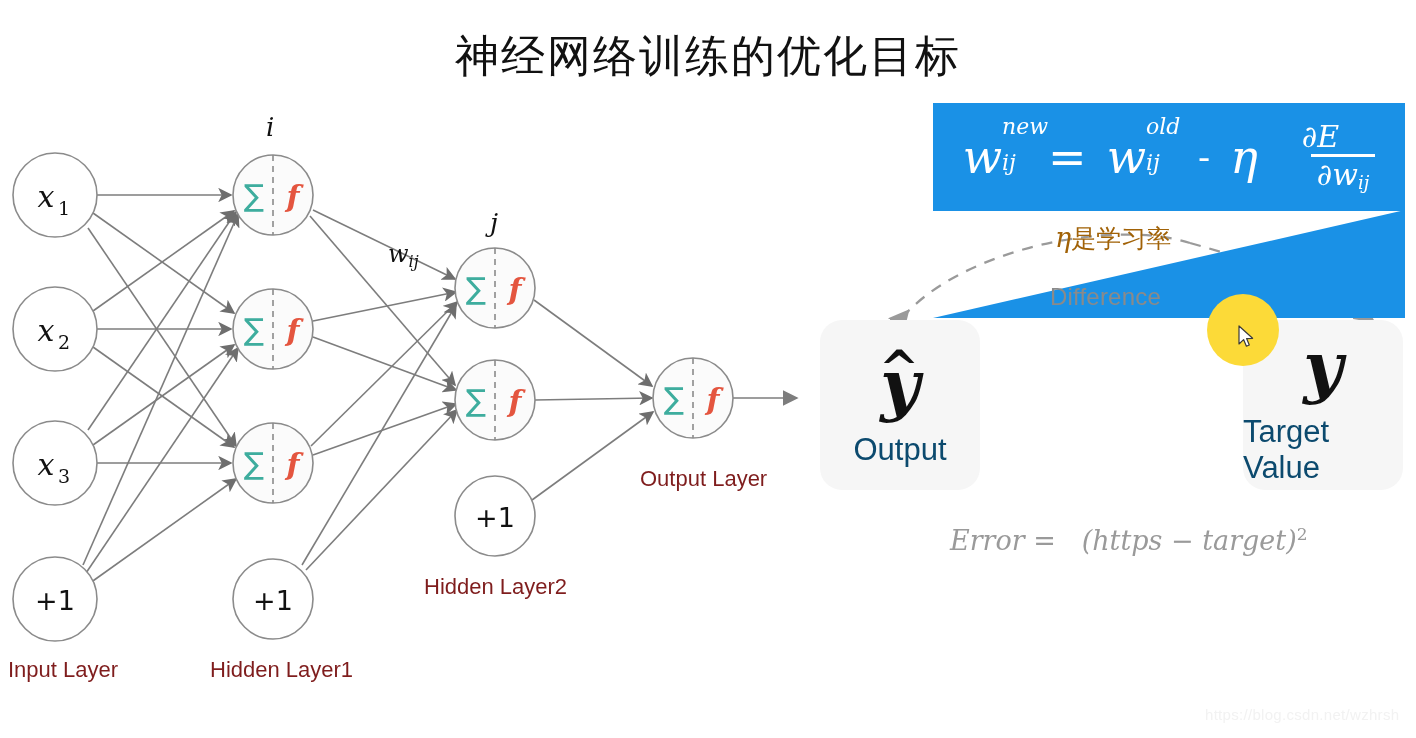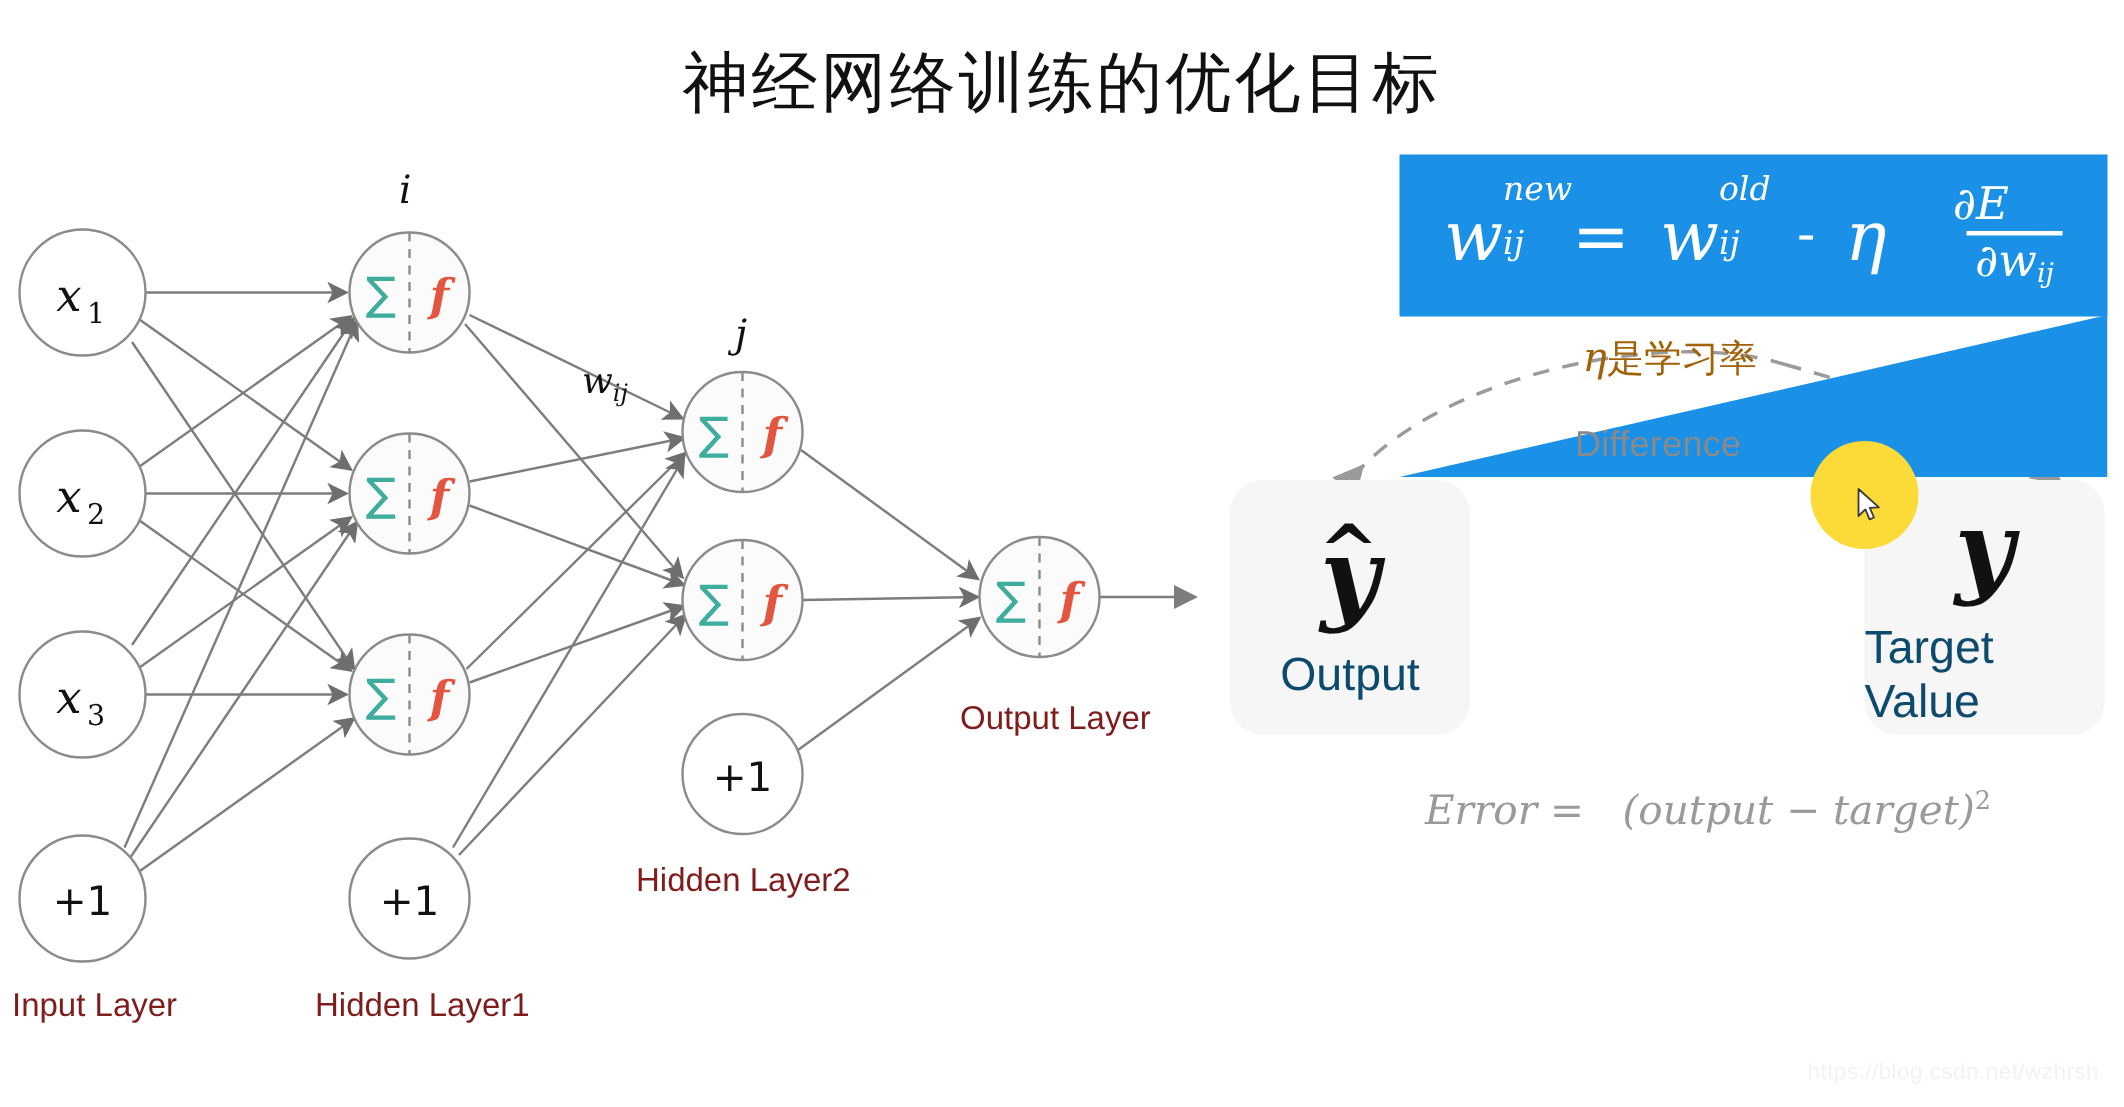--- a/index.html
+++ b/index.html
@@ -283,21 +283,21 @@
   <div class="card" id="card-output">
     <span class="sym hatwrap"><span class="hat">^</span><span>y</span></span>
     <span class="caption">Output</span>
   </div>
 
   <div class="card" id="card-target">
     <span class="sym">y</span>
     <span class="caption">Target Value</span>
   </div>
 
-  <div id="error-eq"><span>Error =</span>&nbsp;&nbsp;&nbsp;<span>(output − target)</span><span class="sup2">2</span></div>
+  <div id="error-eq"><span>Error =</span>&nbsp;&nbsp;&nbsp;<span>(https − target)</span><span class="sup2">2</span></div>
 
   <div id="cursor-highlight"></div>
   <svg id="cursor-arrow" viewBox="0 0 18 24" xmlns="http://www.w3.org/2000/svg">
     <path d="M1,1 L1,19 L5.6,14.6 L8.4,21.2 L11.3,20 L8.6,13.6 L14.6,13.3 Z" fill="#ffffff" stroke="#3a3a3a" stroke-width="1.2" stroke-linejoin="round"></path>
   </svg>
 
   <div id="wm-bottom">https://blog.csdn.net/wzhrsh</div>
 
 </div>
 

